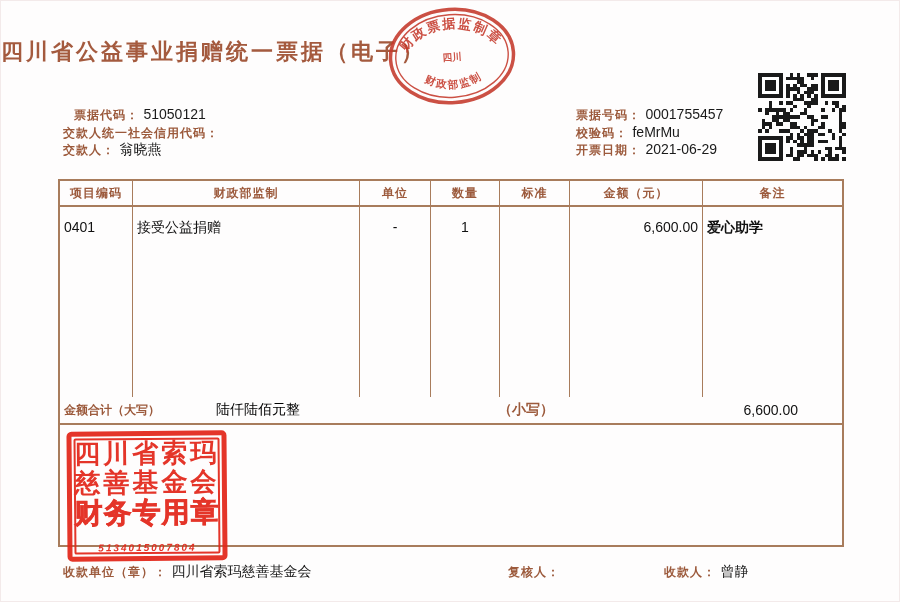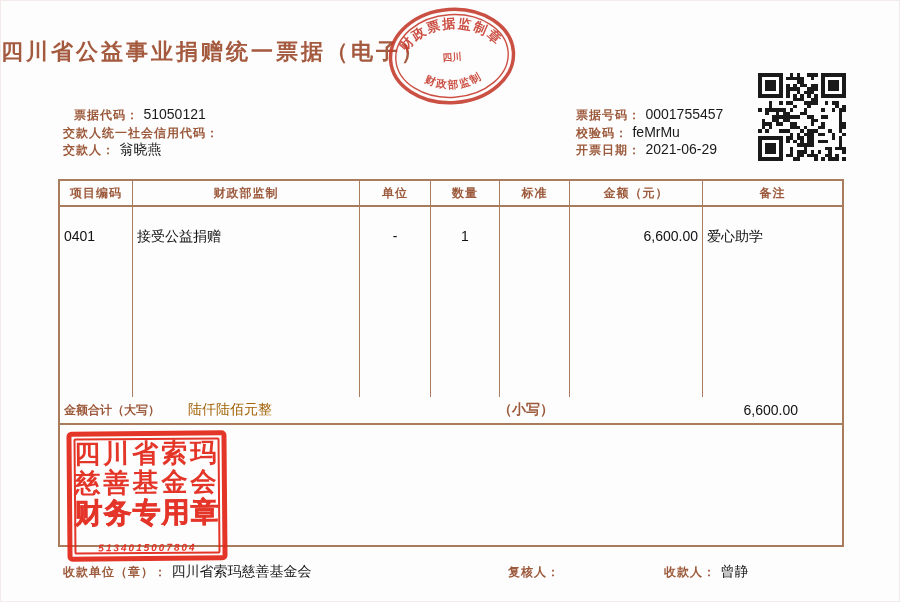--- a/index.html
+++ b/index.html
@@ -29,39 +29,39 @@
   .hfield{position:absolute;white-space:nowrap;}
   .hlabel{font-size:12px;font-weight:bold;color:var(--brown);letter-spacing:1px;font-family:"Liberation Serif",serif;}
   .hvalue{font-size:14px;color:#1a1a1a;}
   
   .frame{
     position:absolute;left:57px;top:165px;width:786px;height:368px;
     border:2px solid var(--bd);display:flex;flex-direction:column;background:transparent;margin-top:13px;
   }
   .cols{display:grid;grid-template-columns:73px 227px 71px 69px 70px 133px 1fr;}
   .cell{border-right:1px solid var(--bd);padding:0 4px;overflow:hidden;}
-  .cell:last-child{border-right:none;}
+  .cell:last-child{border-right:none;font-weight:bold;}
   .thead{height:26px;border-bottom:2px solid var(--bd);}
   .thead .cell{
     display:flex;align-items:center;justify-content:center;
     font-size:12px;font-weight:bold;color:var(--brown);
     font-family:"Liberation Serif",serif;letter-spacing:1px;
   }
   .tbody{height:190px;}
-  .tbody .cell{font-size:14px;color:#111;padding-top:21px;}
+  .tbody .cell{font-size:14px;color:#111;padding-top:12px;}
   .al{text-align:left;} .ac{text-align:center;} .ar{text-align:right;}
   .totals{
     position:relative;height:28px;border-bottom:2px solid var(--bd);
-    display:flex;align-items:center;
+    display:flex;align-items:center;gap:28px;
   }
   .totals .tlabel{
     font-size:12px;font-weight:bold;color:var(--brown);
     font-family:"Liberation Serif",serif;margin-left:4px;white-space:nowrap;
   }
-  .totals .twords{font-size:14px;color:#a16207;white-space:nowrap;padding-left:28px;}
+  .totals .twords{font-size:14px;color:#000000;white-space:nowrap;padding-left:28px;}
   .totals .txiaoxie{
     position:absolute;left:438px;font-size:14px;font-weight:bold;color:var(--brown);
     font-family:"Liberation Serif",serif;
   }
   .totals .tnum{position:absolute;right:44px;font-size:14px;color:#111;}
   .blank-area{flex:1;}
   
   .org-stamp{
     position:absolute;left:66px;top:430px;width:160px;height:130px;z-index:3;
     border:5px solid var(--red);border-radius:5px;opacity:.93;transform:rotate(-.5deg);

